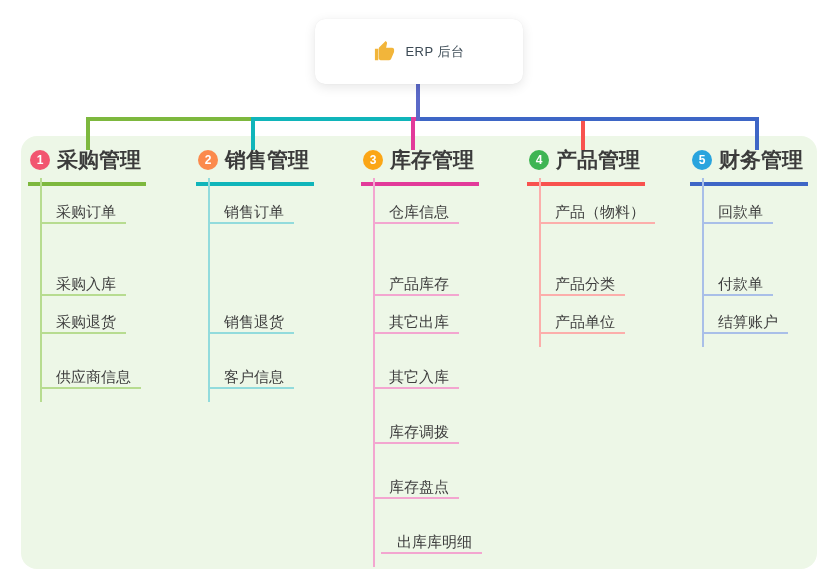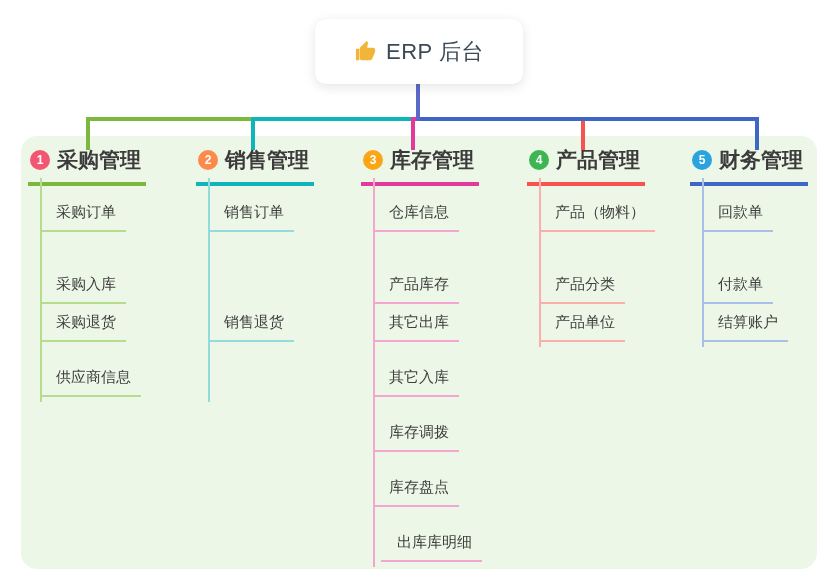--- a/index.html
+++ b/index.html
@@ -14,21 +14,21 @@
 
   
   .root-node {
     position:absolute; left:315px; top:19px; width:208px; height:65px;
     background:#ffffff; border-radius:10px;
     box-shadow:0 3px 12px rgba(0,0,0,.10), 0 0 1px rgba(0,0,0,.08);
     display:flex; align-items:center; justify-content:center; gap:9px;
     cursor:pointer;
   }
   .root-node .root-label {
-    font-size:22px; color:#3c4a55; font-weight:500; letter-spacing:.5px;
+    font-size:13px; color:#3c4a55; font-weight:500; letter-spacing:.5px;
   }
   .root-node svg { display:block; }
 
   
   svg.connectors {
     position:absolute; left:0; top:0; width:839px; height:588px;
     pointer-events:none;
   }
 
   
@@ -45,21 +45,21 @@
     display:flex; align-items:center; justify-content:center; flex:0 0 20px;
   }
   .branch .ttl { font-size:21px; font-weight:600; color:#3b3b3b; white-space:nowrap; }
 
   .trunk {
     position:absolute; left:12px; top:32px; width:2px;
     background:var(--light);
   }
   .child {
     position:absolute; left:12px;
-    padding:0 10px 8px 16px;
+    padding:0 10px 0 16px;
     border-bottom:2px solid var(--light);
     font-size:15px; color:#3f3f3f; line-height:20px; white-space:nowrap;
     cursor:pointer;
   }
 
   .b1 { left:28px;  --strong:#7db83e; --light:#b7dc90; --badge:#f25670; }
   .b2 { left:196px; --strong:#10b5ba; --light:#92dbdc; --badge:#fb8a4c; }
   .b3 { left:361px; --strong:#e23a9a; --light:#f3a6d0; --badge:#fba616; }
   .b4 { left:527px; --strong:#f8524e; --light:#fcaeab; --badge:#3eb553; }
   .b5 { left:690px; --strong:#3e66c6; --light:#a9bfe8; --badge:#29a4de; }
@@ -107,20 +107,21 @@
 </div>
 
 <div class="branch b2">
   <div class="hd">
     <span class="badge">2</span>
     <span class="ttl">销售管理</span>
   </div>
   <div class="trunk t4"></div>
   <div class="child c0">销售订单</div>
   <div class="child c2">销售退货</div>
+  <div class="child c3">客户信息</div>
 </div>
 
 <div class="branch b3">
   <div class="hd">
     <span class="badge">3</span>
     <span class="ttl">库存管理</span>
   </div>
   <div class="trunk t7"></div>
   <div class="child c0">仓库信息</div>
   <div class="child c1">产品库存</div>

